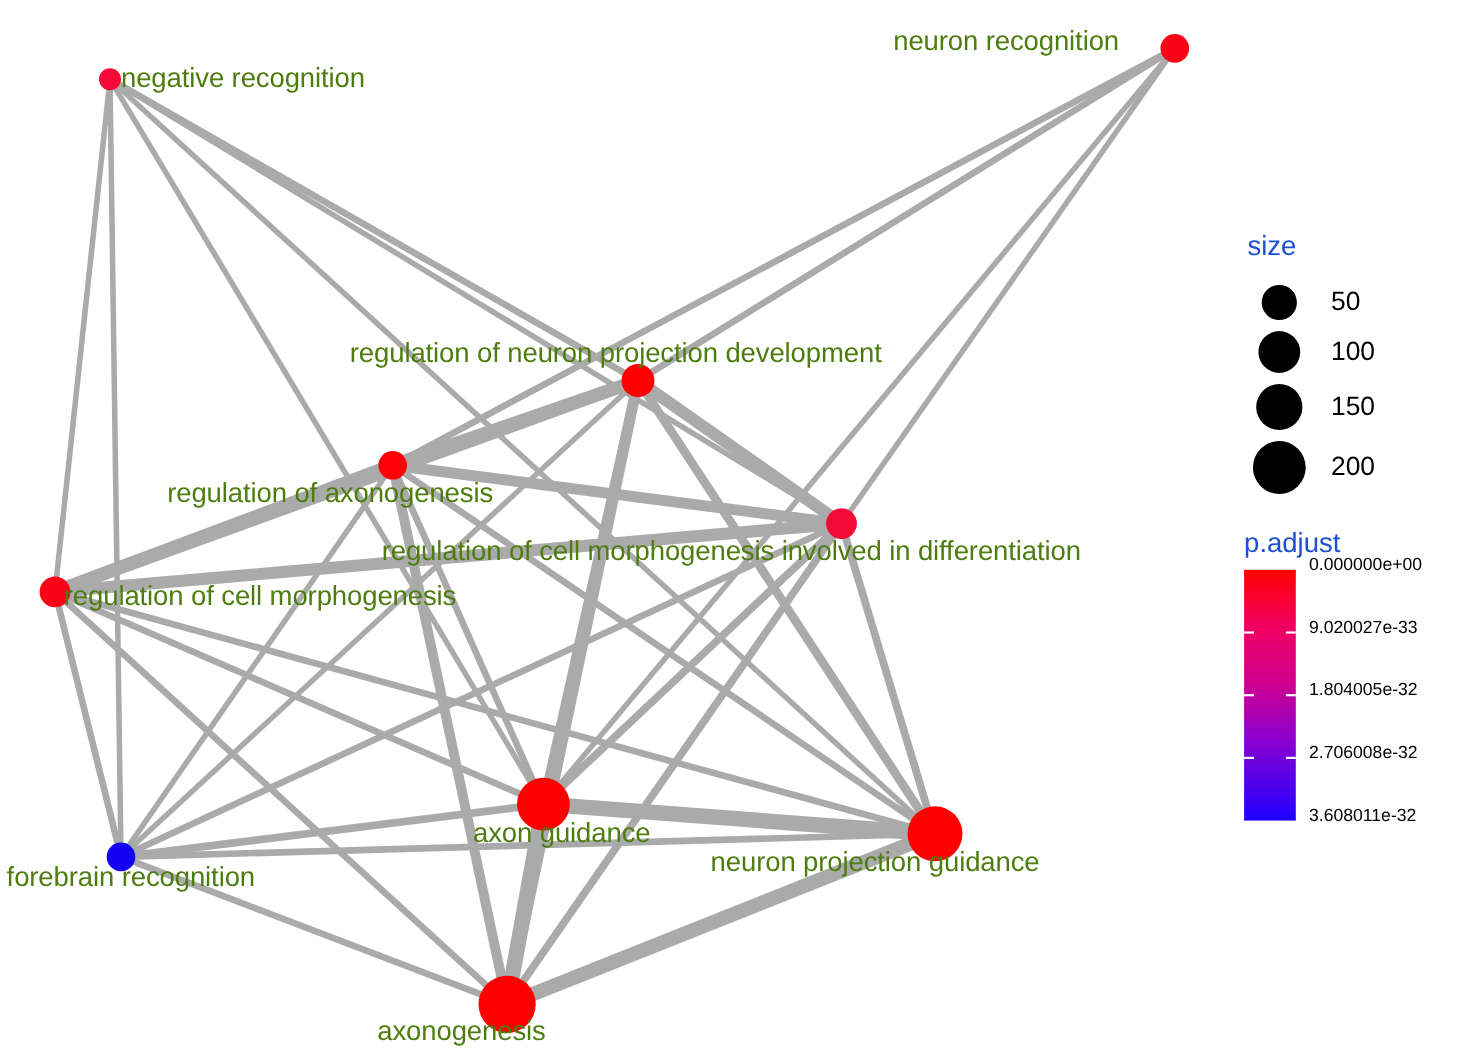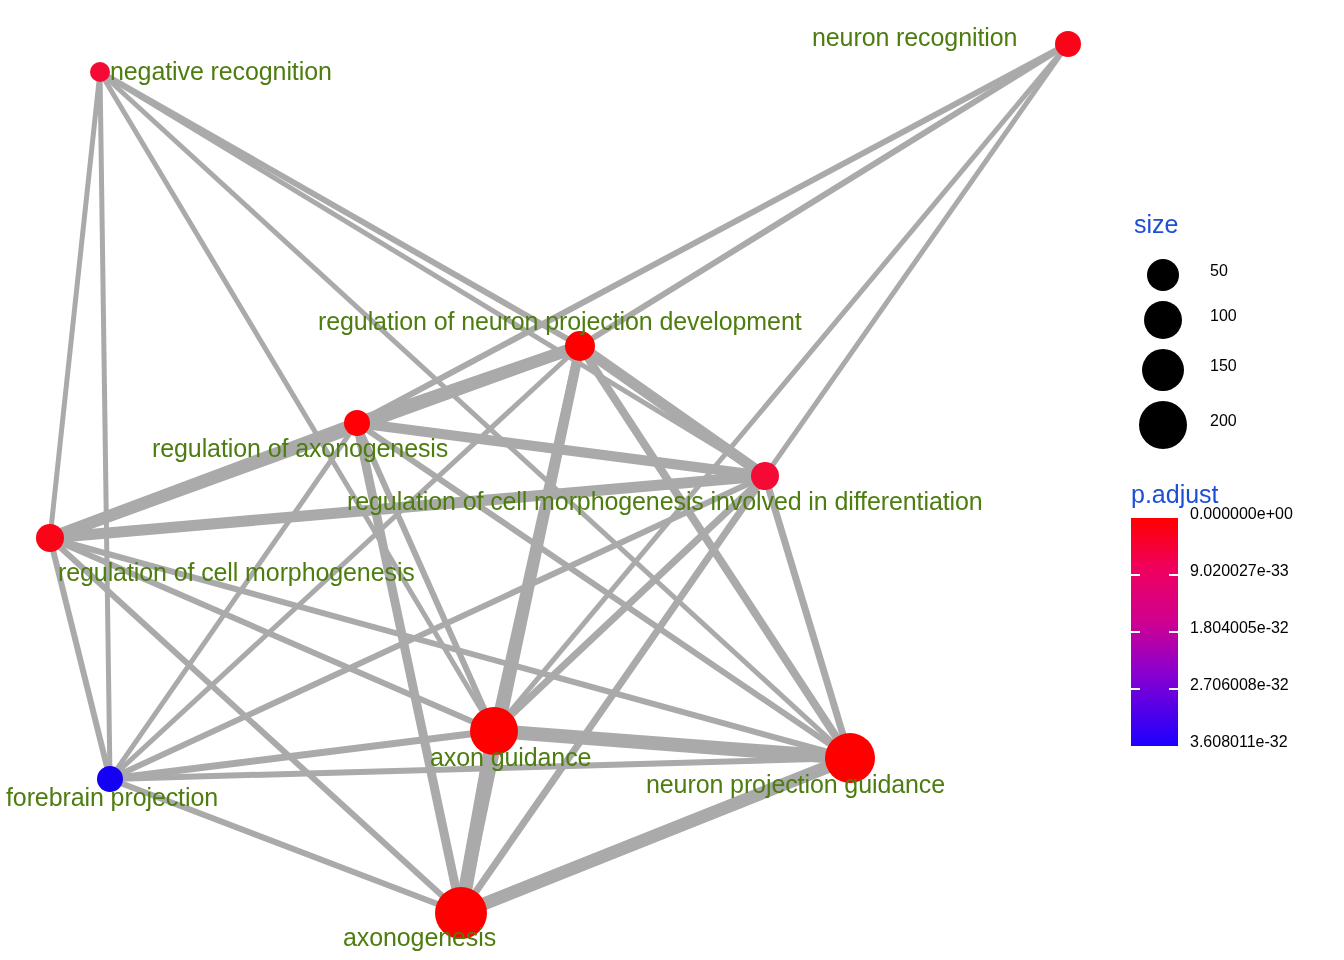--- a/index.html
+++ b/index.html
@@ -39,21 +39,21 @@
     position: absolute;
     font-family: "Liberation Sans", sans-serif;
     font-size: 25px;
     color: #1d4ed8;
     white-space: nowrap;
     line-height: 1;
   }
   .legend-size-label {
     position: absolute;
     font-family: "Liberation Sans", sans-serif;
-    font-size: 16px;
+    font-size: 24px;
     color: #000000;
     white-space: nowrap;
     line-height: 1;
   }
   .legend-bar-label {
     position: absolute;
     font-family: "Liberation Sans", sans-serif;
     font-size: 16px;
     color: #000000;
     white-space: nowrap;
@@ -137,23 +137,23 @@
         <circle cx="461" cy="913" r="26" fill="#FF0000"></circle>
       </g>
   </svg>
 
   <div id="labels-layer">
       <div class="node-label" style="left: 110px; top: 59px;">negative recognition</div>
       <div class="node-label" style="left: 812px; top: 25px;">neuron recognition</div>
       <div class="node-label" style="left: 318px; top: 309px;">regulation of neuron projection development</div>
       <div class="node-label" style="left: 152px; top: 436px;">regulation of axonogenesis</div>
       <div class="node-label" style="left: 347px; top: 489px;">regulation of cell morphogenesis involved in differentiation</div>
-      <div class="node-label" style="left: 58px; top: 530px; margin-top: 30px;">regulation of cell morphogenesis</div>
+      <div class="node-label" style="left: 58px; top: 530px;">regulation of cell morphogenesis</div>
       <div class="node-label" style="left: 430px; top: 745px;">axon guidance</div>
-      <div class="node-label" style="left: 6px; top: 785px;">forebrain projection</div>
+      <div class="node-label" style="left: 6px; top: 785px;">forebrain recognition</div>
       <div class="node-label" style="left: 646px; top: 772px;">neuron projection guidance</div>
       <div class="node-label" style="left: 343px; top: 925px;">axonogenesis</div>
     </div>
 
   <div>
     <div class="legend-title" style="left:1134px; top:212px;">size</div>
     <div id="size-legend-items">
         <div class="legend-bubble" style="width: 32px; height: 32px; left: 1147px; top: 259px; background: rgb(0, 0, 0);"></div>
         <div class="legend-size-label" style="left: 1210px; top: 263px;">50</div>
         <div class="legend-bubble" style="width: 38px; height: 38px; left: 1144px; top: 301px; background: rgb(0, 0, 0);"></div>

